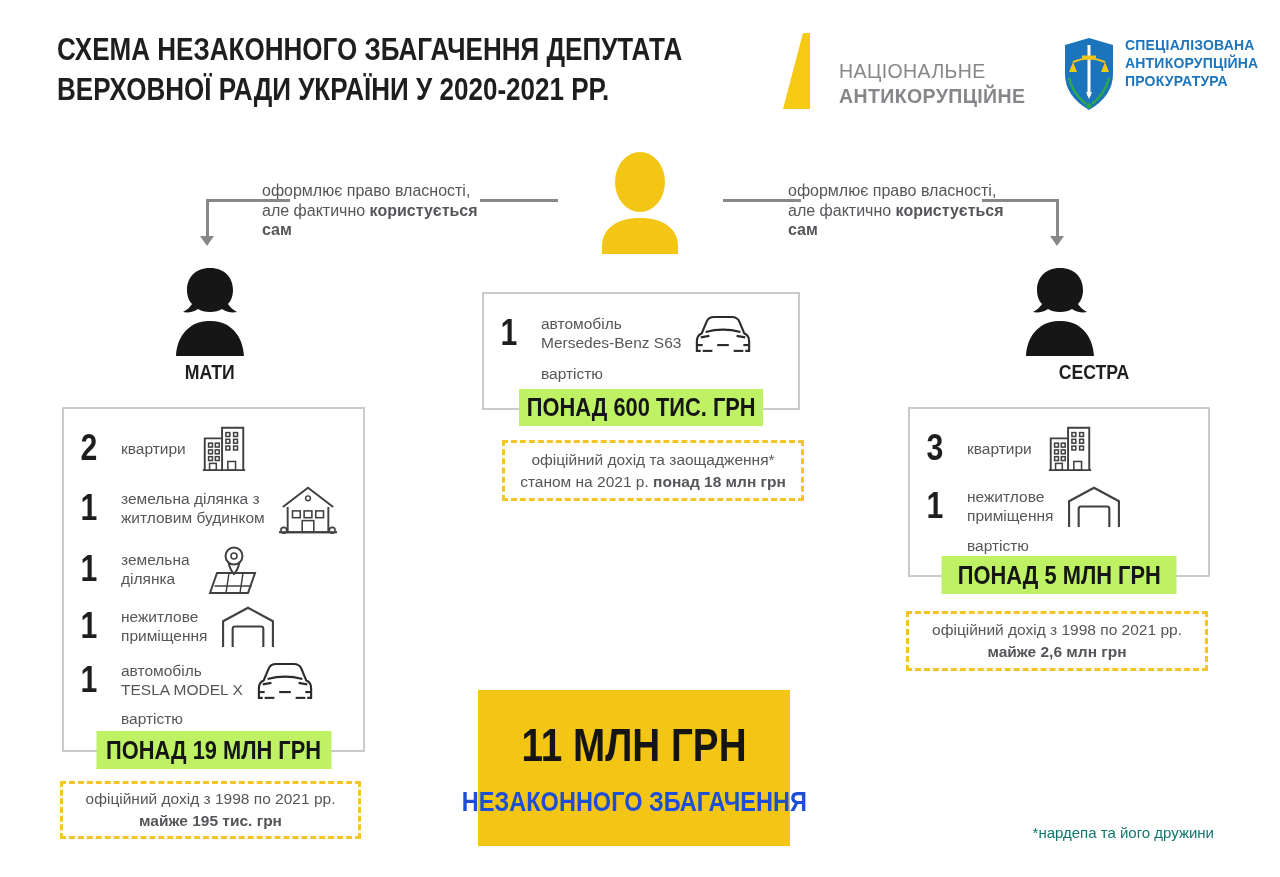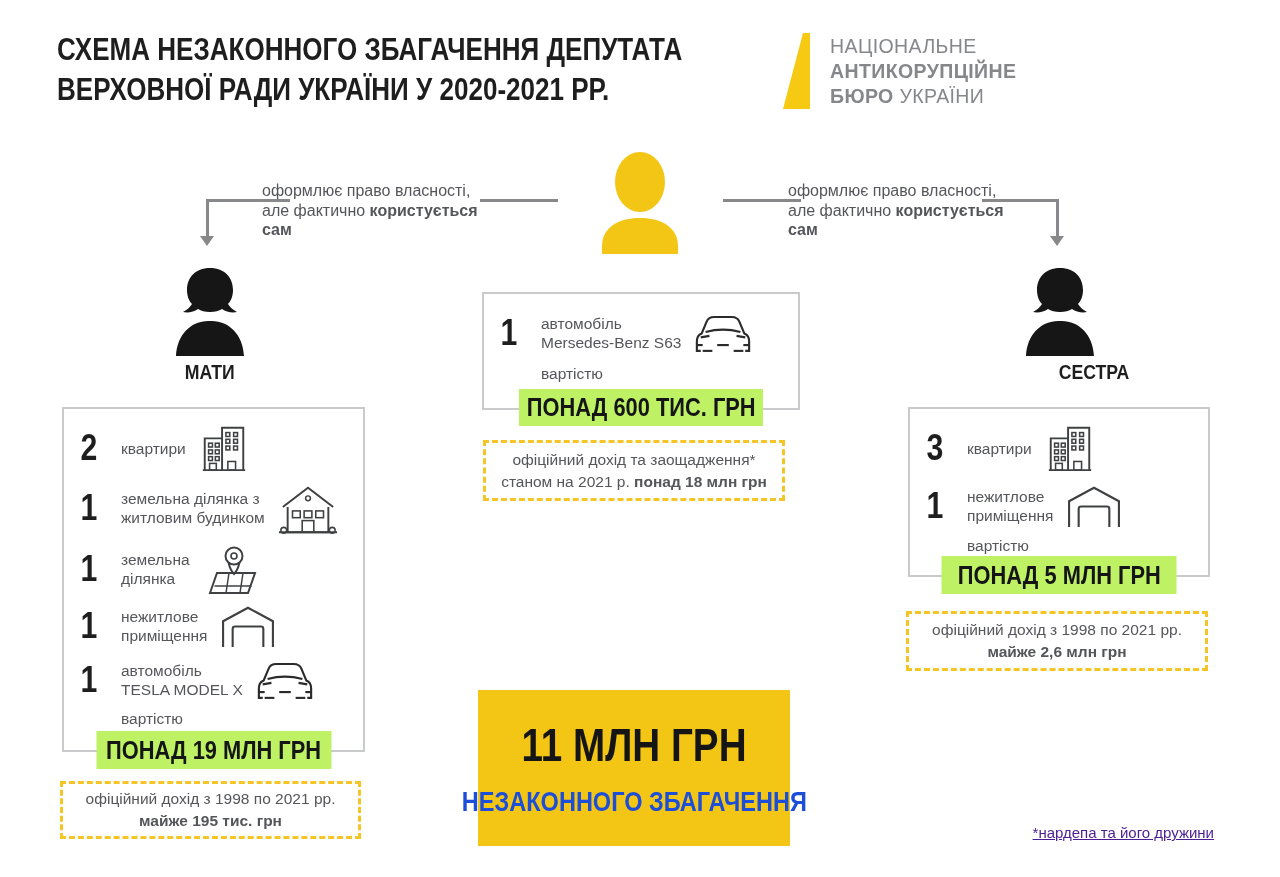--- a/index.html
+++ b/index.html
@@ -7,21 +7,21 @@
   .canvas{position:relative;width:1280px;height:877px;background:#ffffff;overflow:hidden;}
   .abs{position:absolute;}
 
   
   .cx{display:inline-block;transform:scaleX(.84);transform-origin:center;white-space:nowrap;font-weight:700;}
   .cxl{display:inline-block;transform:scaleX(.84);transform-origin:left center;white-space:nowrap;font-weight:700;}
 
   .title{font-size:31px;line-height:40px;color:#1E1E1E;}
 
   
-  .nabu{display:flex;gap:20px;align-items:flex-end;}
+  .nabu{display:flex;gap:29px;align-items:flex-end;}
   .nabu-mark{width:27px;height:76px;background:#F6C913;clip-path:polygon(74% 0,100% 0,100% 100%,0 100%);}
   .nabu-text{font-size:19.5px;line-height:25px;color:#85878A;letter-spacing:.4px;}
   .nabu-text .bold{font-weight:700;}
   .sap{display:flex;gap:10px;align-items:flex-start;}
   .sap-text{font-size:14px;line-height:18px;color:#1C75BC;font-weight:700;letter-spacing:.2px;}
 
   
   .hline{position:absolute;height:3px;background:#87888A;}
   .vline{position:absolute;width:3px;background:#87888A;}
   .arrowhead{position:absolute;width:0;height:0;border-left:7px solid transparent;border-right:7px solid transparent;border-top:10px solid #87888A;}
@@ -42,41 +42,59 @@
   .band{position:absolute;left:50%;transform:translateX(-50%);background:#bef264;display:flex;align-items:center;justify-content:center;}
   .band-text{font-size:26px;color:#151515;}
 
   .dashed-box{position:absolute;border:3px dashed #F5C425;box-sizing:border-box;display:flex;flex-direction:column;align-items:center;justify-content:center;font-size:15.5px;line-height:22px;color:#55565A;text-align:center;background:#fff;}
   .dashed-box b{font-weight:700;}
 
   .total-box{position:absolute;background:#F3C515;display:flex;flex-direction:column;align-items:center;justify-content:center;gap:14px;}
   .total-line1{font-size:46px;color:#151515;}
   .total-line2{font-size:28px;color:#1d4ed8;}
 
-  .footnote{position:absolute;font-size:15px;color:#4c1d95;text-decoration:underline;}
+  .footnote{position:absolute;font-size:15px;color:#0f766e;}
 </style>
 </head>
 <body>
 
 <div class="canvas">
 
   <div class="title abs" style="left:57px;top:30px;">
     <div><span class="cxl">СХЕМА НЕЗАКОННОГО ЗБАГАЧЕННЯ ДЕПУТАТА</span></div>
     <div><span class="cxl">ВЕРХОВНОЇ РАДИ УКРАЇНИ У 2020-2021 РР.</span></div>
   </div>
 
   <div class="nabu abs" style="left:783px;top:33px;">
     <div class="nabu-mark"></div>
     <div class="nabu-text">
       <div>НАЦІОНАЛЬНЕ</div>
       <div class="bold">АНТИКОРУПЦІЙНЕ</div>
-      <div><span class="bold">БЮРО</span> <span>УКРАЇНИ</span></div>
-    </div>
-  </div>
-
+    </div>
+  </div>
+
+  <div class="sap abs" style="left:1063px;top:36px;">
+    <svg width="52" height="76" viewBox="0 0 52 76">
+      <path d="M26,2 L50,9 V38 Q50,60 26,74 Q2,60 2,38 V9 Z" fill="#1C75BC"></path>
+      <path d="M26,9 V60" stroke="#FFFFFF" stroke-width="3" fill="none"></path>
+      <path d="M23,56 L26,63 L29,56 Z" fill="#FFFFFF"></path>
+      <path d="M19,21 H33" stroke="#F3C515" stroke-width="3" fill="none"></path>
+      <path d="M10,26 Q26,19 42,26" stroke="#F3C515" stroke-width="2" fill="none"></path>
+      <path d="M10,26 L6,36 H14 Z" fill="#F3C515"></path>
+      <path d="M42,26 L38,36 H46 Z" fill="#F3C515"></path>
+      <path d="M6,42 Q10,58 23,68" stroke="#2BA84A" stroke-width="2.5" fill="none"></path>
+      <path d="M46,42 Q42,58 29,68" stroke="#2BA84A" stroke-width="2.5" fill="none"></path>
+      <circle cx="26" cy="70" r="2.5" fill="#2BA84A"></circle>
+    </svg>
+    <div class="sap-text">
+      <div>СПЕЦІАЛІЗОВАНА</div>
+      <div>АНТИКОРУПЦІЙНА</div>
+      <div>ПРОКУРАТУРА</div>
+    </div>
+  </div>
 
   <svg class="abs" style="left:592px;top:152px;" width="96" height="102" viewBox="0 0 96 102">
     <ellipse cx="48" cy="30" rx="25" ry="30" fill="#F3C515"></ellipse>
     <path d="M10,102 V94 C10,76 26,66 48,66 C70,66 86,76 86,94 V102 Z" fill="#F3C515"></path>
   </svg>
   <div class="person-label" style="left:490px;top:258px;width:300px;margin-top:40px;"><span class="cx">НАРОДНИЙ ДЕПУТАТ УКРАЇНИ</span></div>
 
   <div class="hline" style="left:480px;top:199px;width:78px;"></div>
   <div class="hline" style="left:206px;top:199px;width:84px;"></div>
   <div class="vline" style="left:206px;top:199px;height:38px;"></div>
@@ -230,21 +248,21 @@
             <path d="M42,42 H52"></path>
         </svg>
       </div>
     </div>
     <div class="value-label" style="margin-top:10px;">вартістю</div>
     <div class="band" style="bottom:-18px;width:244px;height:37px;">
       <span class="band-text cx">ПОНАД 600 ТИС. ГРН</span>
     </div>
   </div>
 
-  <div class="dashed-box" style="left:483px;top:440px;width:302px;height:61px;">
+  <div class="dashed-box" style="left:502px;top:440px;width:302px;height:61px;">
     <span>офіційний дохід та заощадження*</span>
     <span><span>станом на 2021 р. </span><b>понад 18 млн грн</b></span>
   </div>
 
   <svg class="abs" style="left:1018px;top:264px;" width="84" height="92" viewBox="0 0 84 92">
     <path d="M42,4 C27,4 19,14 19,26 C19,32 21,37 24,40 C22,43 19,46 15,48 C20,49 26,48 30,45 C33,47 37,48 42,48 C47,48 51,47 54,45 C58,48 64,49 69,48 C65,46 62,43 60,40 C63,37 65,32 65,26 C65,14 57,4 42,4 Z" fill="#161616"></path>
     <path d="M8,92 C9,70 24,56 42,57 C60,56 75,70 76,92 Z" fill="#161616"></path>
   </svg>
   <div class="person-label" style="left:1044px;top:360px;width:100px;"><span class="cx">СЕСТРА</span></div>
 

